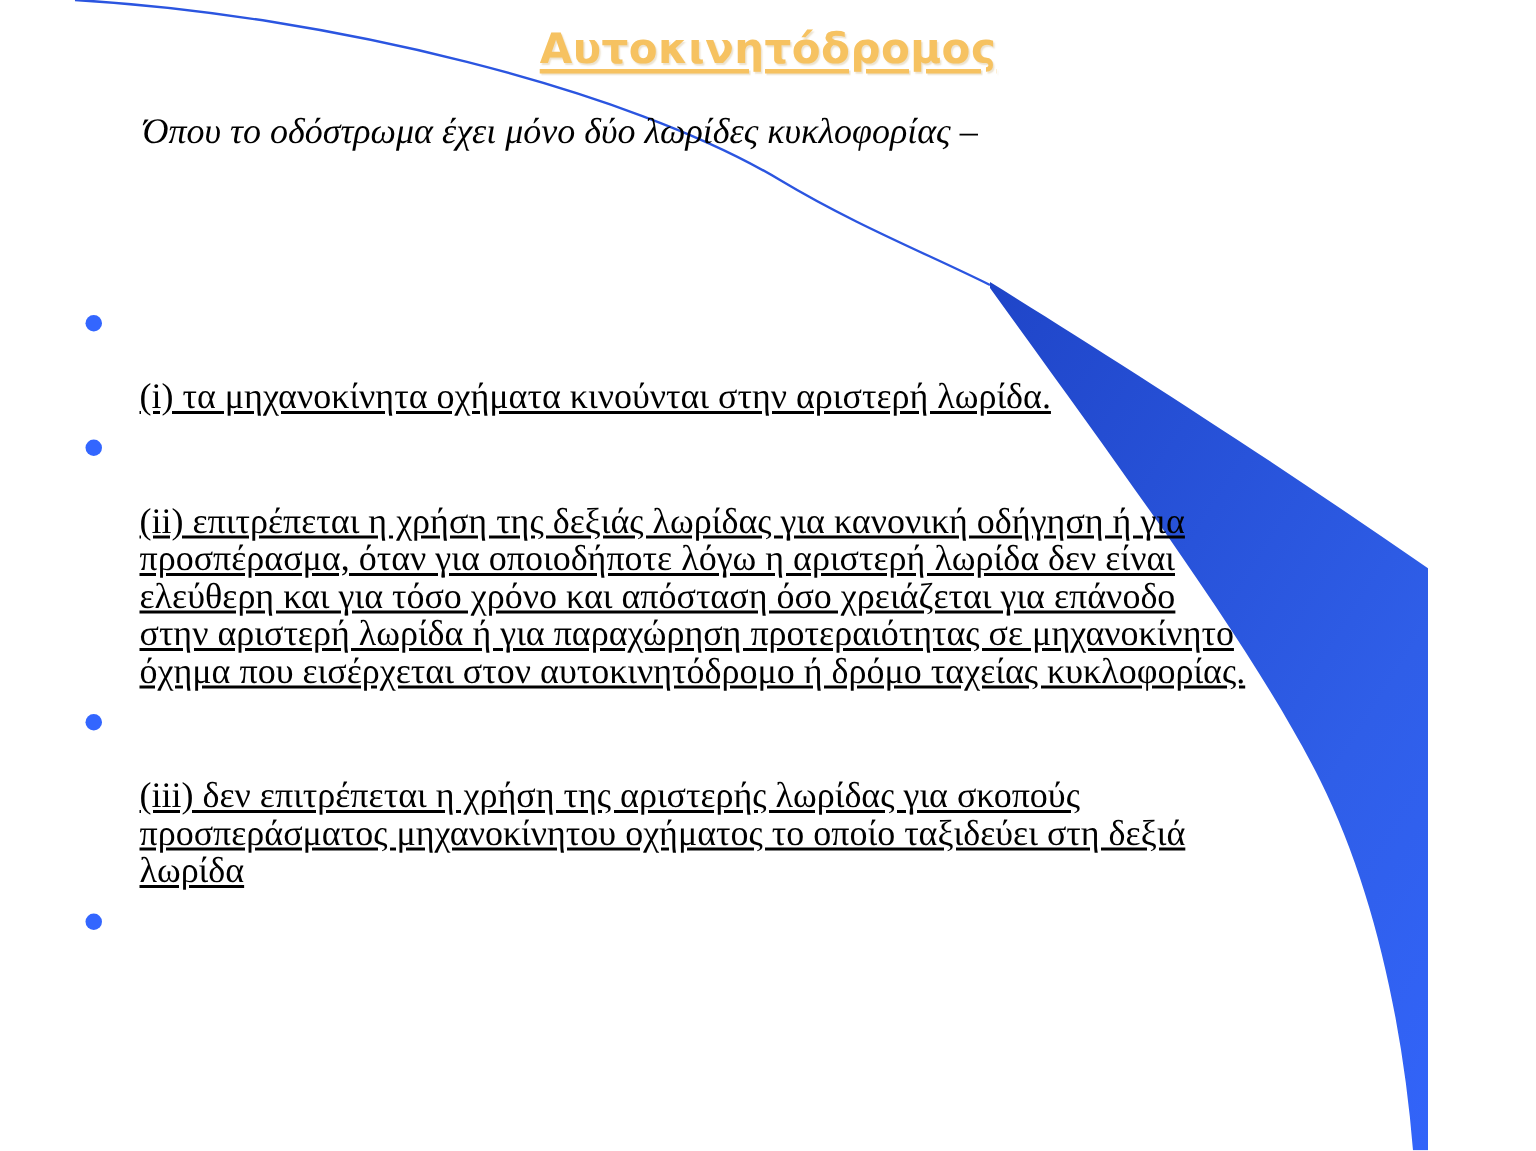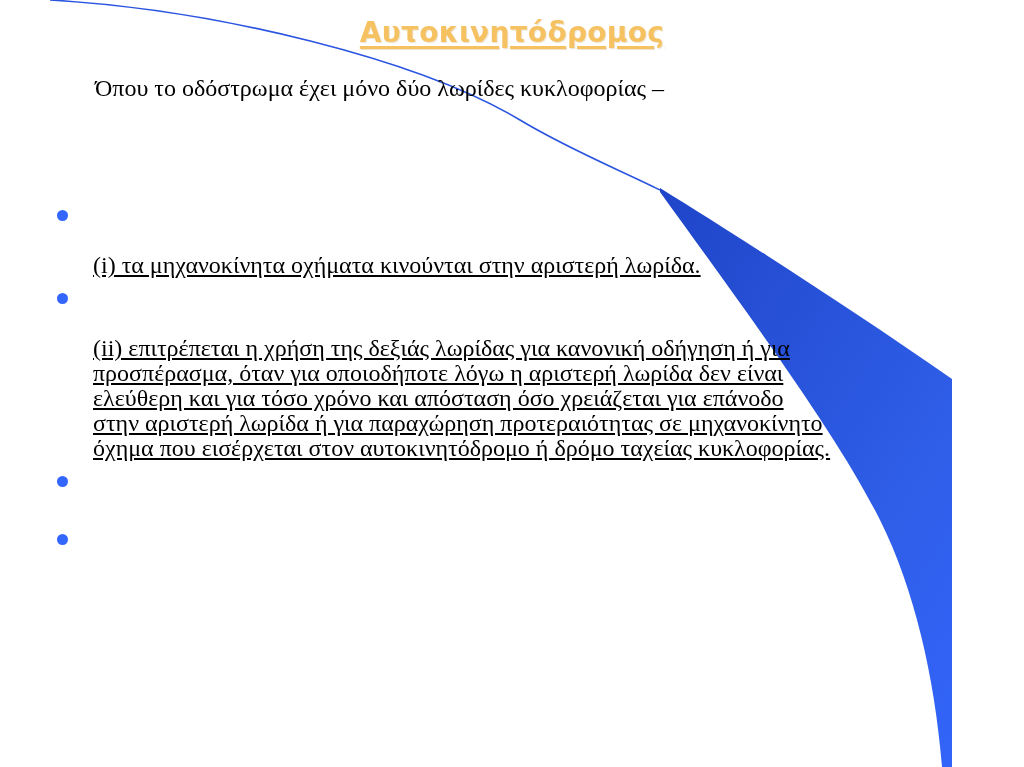--- a/index.html
+++ b/index.html
@@ -46,20 +46,21 @@
       width: 900px;
       font-family: "Liberation Serif", serif;
       font-size: 24px;
       line-height: 25px;
       color: #000000;
       z-index: 2;
     }
     .intro .p2 {
       margin-top: 8px;
       padding-left: 2px;
+      font-style: italic;
     }
     .bullets {
       position: absolute;
       left: 55px;
       top: 203px;
       width: 930px;
       margin: 0;
       padding: 0;
       list-style: none;
       z-index: 2;
@@ -123,20 +124,23 @@
     <li>
       <span class="bullet-dot"></span>
       <span>(ii) επιτρέπεται η χρήση της δεξιάς λωρίδας για κανονική οδήγηση ή για
 προσπέρασμα, όταν για οποιοδήποτε λόγω η αριστερή λωρίδα δεν είναι
 ελεύθερη και για τόσο χρόνο και απόσταση όσο χρειάζεται για επάνοδο
 στην αριστερή λωρίδα ή για παραχώρηση προτεραιότητας σε μηχανοκίνητο
 όχημα που εισέρχεται στον αυτοκινητόδρομο ή δρόμο ταχείας κυκλοφορίας.</span>
     </li>
     <li>
       <span class="bullet-dot"></span>
+      <span>(iii) δεν επιτρέπεται η χρήση της αριστερής λωρίδας για σκοπούς
+προσπεράσματος μηχανοκίνητου οχήματος το οποίο ταξιδεύει στη δεξιά
+λωρίδα</span>
     </li>
     <li>
       <span class="bullet-dot"></span>
       
     </li>
   </ul>
 
 </div>
 
 </body></html>

